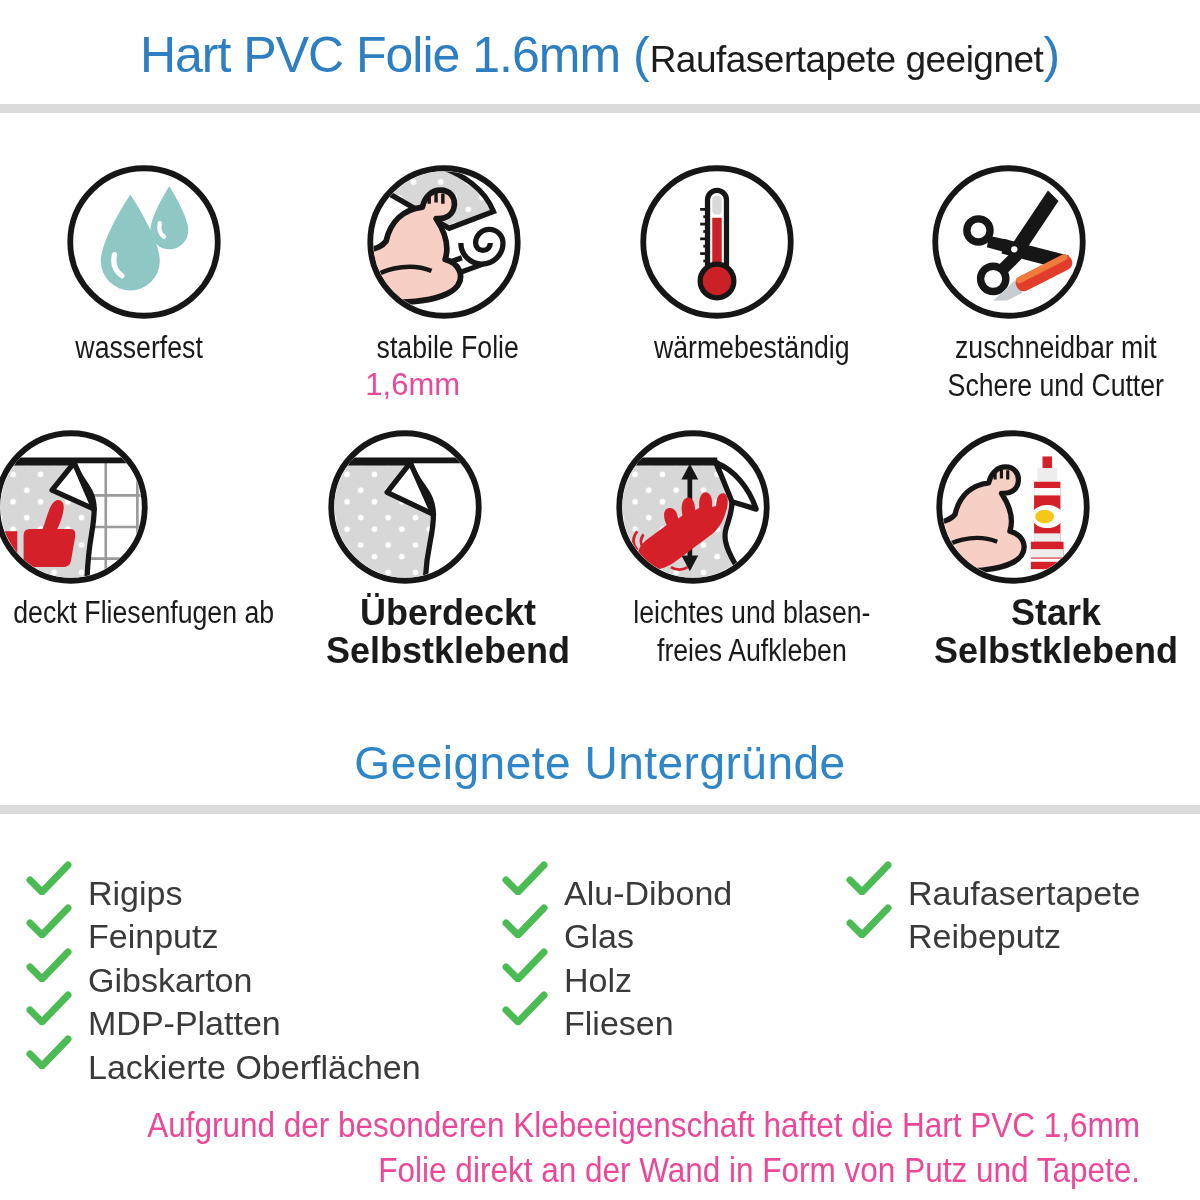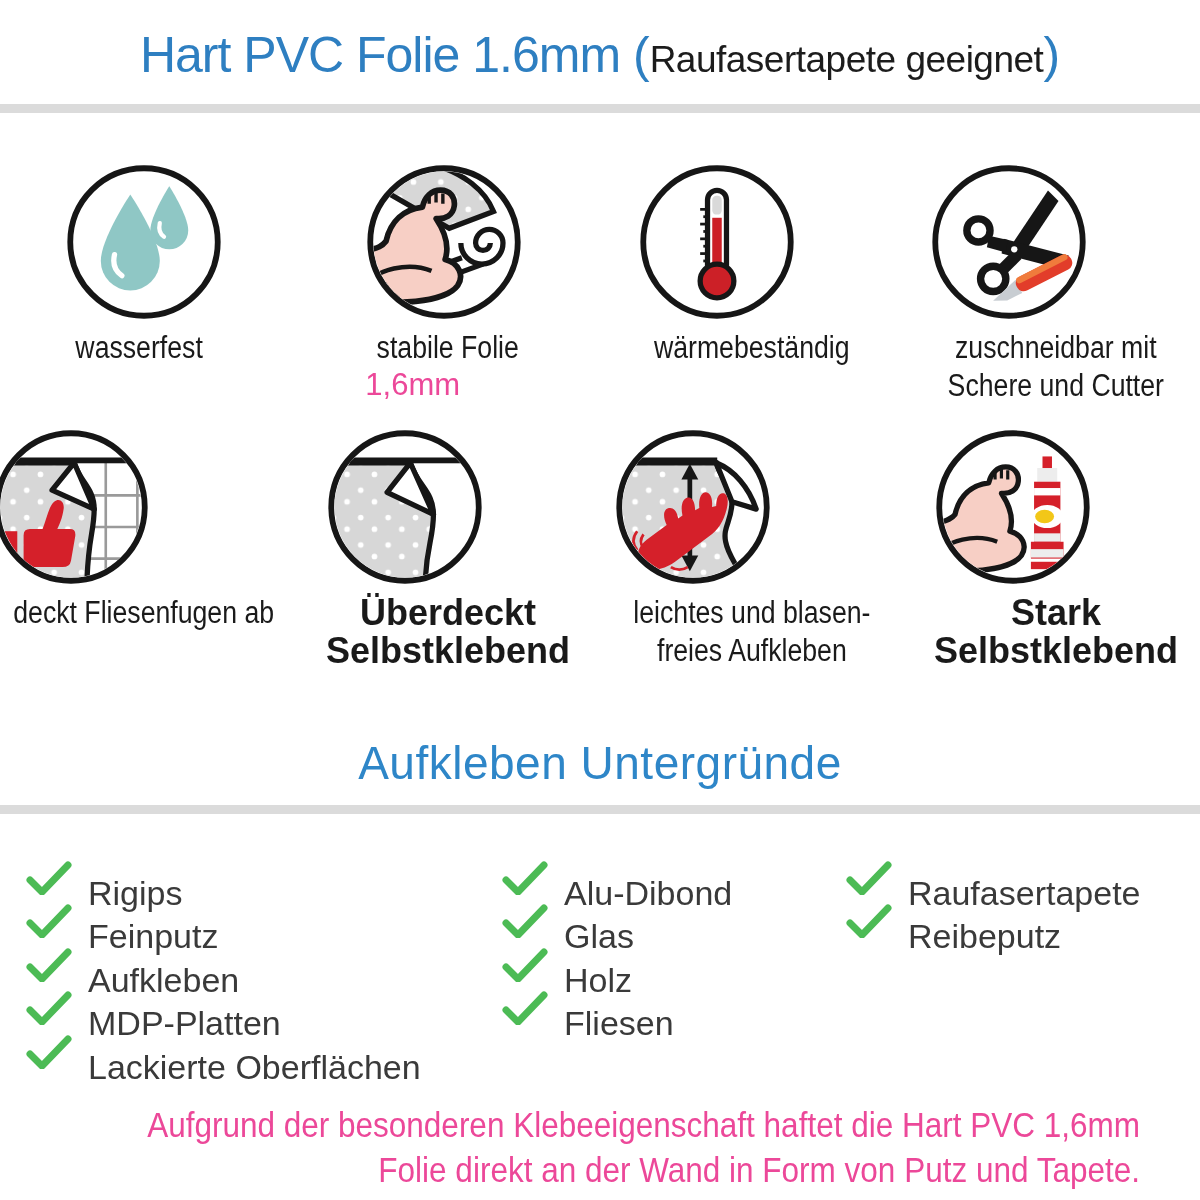--- a/index.html
+++ b/index.html
@@ -270,21 +270,21 @@
           </g>
         </svg>
       </span>
       <div class="flabel boldlabel">
         <div>Stark</div>
         <div>Selbstklebend</div>
       </div>
     </div>
   </section>
 
-  <h2 class="s-title">Aufkleben Untergründe</h2>
+  <h2 class="s-title">Geeignete Untergründe</h2>
   <div class="bar bar2"></div>
 
   <section>
     <div class="s-col s-col1">
       <div class="s-item">
           <span class="check">
             <svg viewBox="0 0 46 34">
               <polyline points="4,19 16,31 42,4" fill="none" stroke="#4cbb55" stroke-width="7" stroke-linecap="round" stroke-linejoin="round"></polyline>
             </svg>
           </span>
@@ -297,21 +297,21 @@
             </svg>
           </span>
           <span class="s-label">Feinputz</span>
         </div>
       <div class="s-item">
           <span class="check">
             <svg viewBox="0 0 46 34">
               <polyline points="4,19 16,31 42,4" fill="none" stroke="#4cbb55" stroke-width="7" stroke-linecap="round" stroke-linejoin="round"></polyline>
             </svg>
           </span>
-          <span class="s-label">Aufkleben</span>
+          <span class="s-label">Gibskarton</span>
         </div>
       <div class="s-item">
           <span class="check">
             <svg viewBox="0 0 46 34">
               <polyline points="4,19 16,31 42,4" fill="none" stroke="#4cbb55" stroke-width="7" stroke-linecap="round" stroke-linejoin="round"></polyline>
             </svg>
           </span>
           <span class="s-label">MDP-Platten</span>
         </div>
       <div class="s-item">

